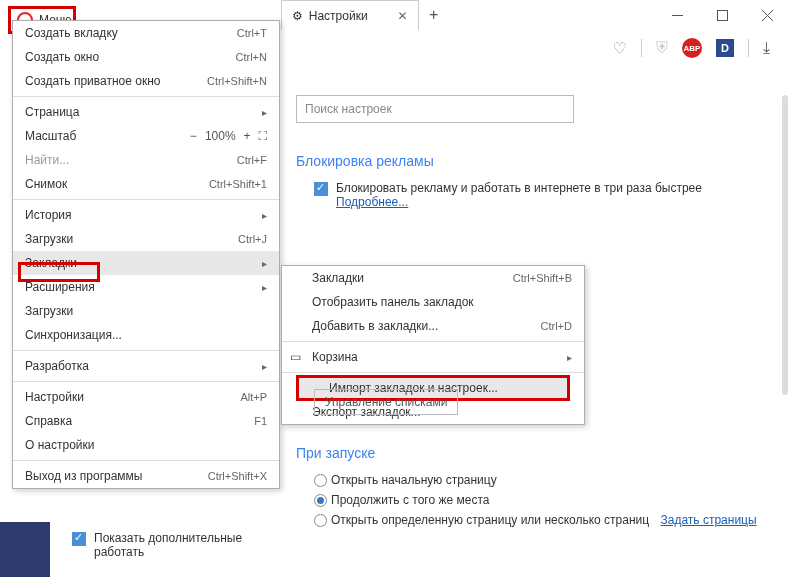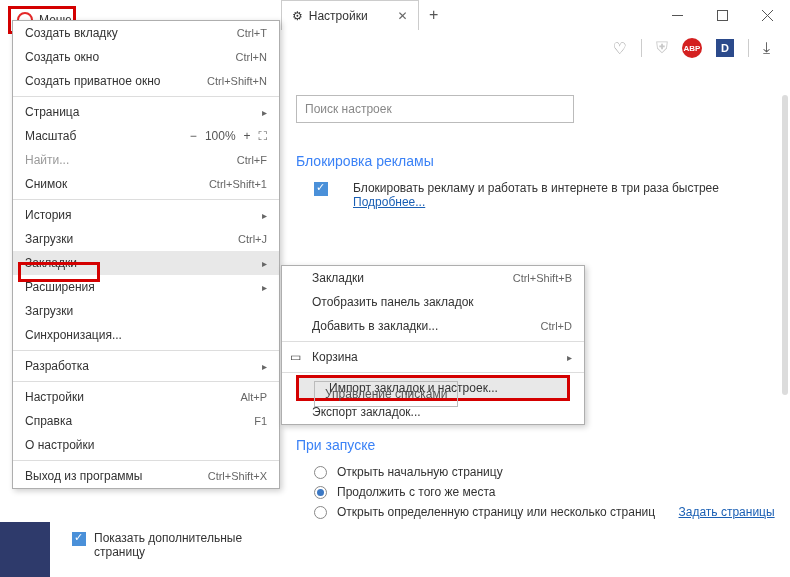--- a/index.html
+++ b/index.html
@@ -42,27 +42,27 @@
 
 .sub-menu { position: absolute; top: 265px; left: 281px; width: 304px; background: #fff; border: 1px solid #aeaeae; box-shadow: 2px 2px 6px rgba(0,0,0,0.2); }
 .sub-row { display: flex; align-items: center; height: 24px; padding: 0 12px 0 30px; cursor: pointer; justify-content: space-between; position: relative; }
 .sub-row:hover, .sub-row.hover { background: #e8e8e8; }
 .sub-row .basket-icon { position: absolute; left: 8px; }
 .import-hl { border: 3px solid #d40000; margin: -1px 14px; height: 26px; }
 
 .content { position: absolute; top: 95px; left: 296px; right: 12px; }
 .search-box { width: 278px; height: 28px; border: 1px solid #bbb; padding: 0 8px; font-size: 12px; color: #888; display: flex; align-items: center; }
 .section-title { font-size: 14px; color: #3b82f6; margin: 30px 0 12px 0; }
-.chk-row { display: flex; align-items: flex-start; gap: 25px; margin: 6px 0 6px 18px; }
+.chk-row { display: flex; align-items: flex-start; gap: 8px; margin: 6px 0 14px 18px; }
 .chk { width: 14px; height: 14px; border: 1px solid #4a90d9; background: #4a90d9; position: relative; flex-shrink: 0; margin-top: 1px; }
 .chk::after { content: "✓"; color: #fff; font-size: 11px; position: absolute; top: -2px; left: 1px; }
 .link { color: #1a5fb4; text-decoration: underline; cursor: pointer; }
 .btn-outline { border: 1px solid #bbb; padding: 5px 10px; display: inline-block; margin: 6px 0 0 18px; color: #555; cursor: pointer; }
 
-.radio-row { display: flex; align-items: center; gap: 10px; margin: 6px 0 6px 18px; }
+.radio-row { display: flex; align-items: center; gap: 4px; margin: 6px 0 6px 18px; }
 .radio { width: 13px; height: 13px; border: 1px solid #888; border-radius: 50%; flex-shrink: 0; position: relative; }
 .radio.checked::after { content: ""; width: 7px; height: 7px; background: #3b78c4; border-radius: 50%; position: absolute; top: 2px; left: 2px; }
 
 .bottom-strip { position: absolute; bottom: 0; left: 0; width: 50px; height: 55px; background: #2e3a6b; }
 .extra-chk-row { position: absolute; bottom: 18px; left: 72px; display: flex; align-items: flex-start; gap: 8px; width: 184px;}
 
 .scrollbar { position: absolute; top: 95px; right: 2px; width: 6px; height: 300px; background: #dcdcdc; border-radius: 3px; }
 </style>
 </head>
 <body>
@@ -246,14 +246,14 @@
       <span>Продолжить с того же места</span>
     </div>
   <div class="radio-row"><div class="radio"></div><span>Открыть определенную страницу или несколько страниц</span>&nbsp;<span class="link">Задать страницы</span></div>
 </div>
 
 <div class="scrollbar"></div>
 
 <div class="bottom-strip"></div>
 <div class="extra-chk-row">
   <div class="chk"></div>
-  <span>Показать дополнительные страницу</span>
+  <span>Показать дополнительные работать</span>
 </div>
 
 </body></html>

